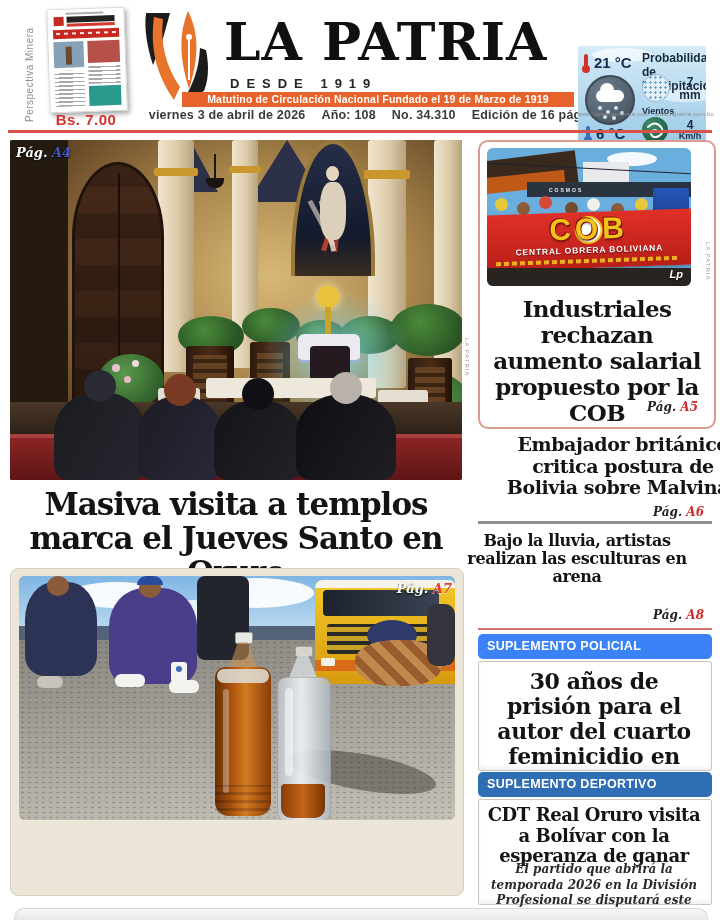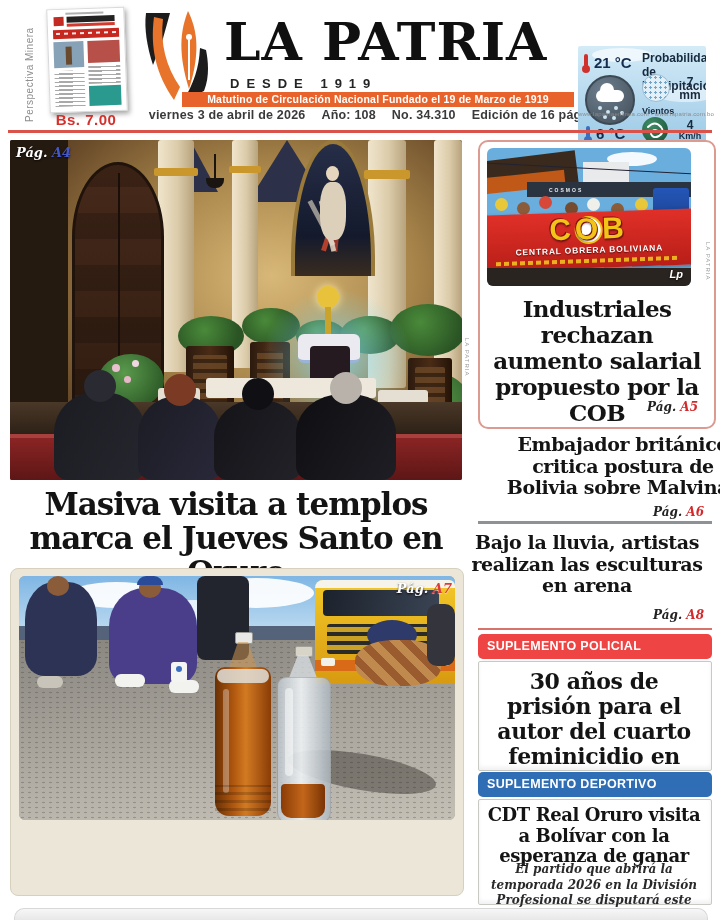--- a/index.html
+++ b/index.html
@@ -387,28 +387,28 @@
     </div>
   </div>
 
   <div class="abs head-serif brief-head" style="left:506px;top:434px;width:234px;text-align:center;">Embajador británico critica postura de Bolivia sobre Malvinas</div>
   <div class="abs pg-line" style="left:478px;top:505px;width:226px;">
     <span>Pág.</span>
     <span class="pg-red">A6</span>
   </div>
   <div class="abs divider-gray" style="left:478px;top:521px;width:234px;height:3px;"></div>
 
-  <div class="abs head-serif brief-head" style="left:470px;top:532px;width:234px;font-size:19px;">Bajo la lluvia, artistas realizan las esculturas en arena</div>
+  <div class="abs head-serif brief-head" style="left:460px;top:532px;width:234px;font-size:16px;">Bajo la lluvia, artistas realizan las esculturas en arena</div>
   <div class="abs pg-line" style="left:478px;top:608px;width:226px;">
     <span>Pág.</span>
     <span class="pg-red">A8</span>
   </div>
   <div class="abs divider-red" style="left:478px;top:628px;width:234px;height:2px;"></div>
 
-  <div class="abs supl-banner" style="left:478px;top:634px;width:225px;height:25px;background:#ef4444;">SUPLEMENTO POLICIAL</div>
+  <div class="abs supl-banner" style="left:478px;top:634px;width:225px;height:25px;background:#3b82f6;">SUPLEMENTO POLICIAL</div>
   <div class="abs supl-box" style="left:478px;top:661px;width:232px;height:108px;">
     <div class="abs head-serif box-head" style="left:6px;top:7px;width:218px;">30 años de prisión para el autor del cuarto feminicidio en Oruro</div>
   </div>
 
   <div class="abs supl-banner" style="left:478px;top:772px;width:225px;height:25px;background:#2f6db5;">SUPLEMENTO DEPORTIVO</div>
   <div class="abs supl-box" style="left:478px;top:799px;width:232px;height:104px;">
     <div class="abs head-serif dep-head" style="left:6px;top:5px;width:218px;">CDT Real Oruro visita a Bolívar con la esperanza de ganar</div>
     <div class="abs dep-deck" style="left:6px;top:62px;width:218px;">El partido que abrirá la temporada 2026 en la División Profesional se disputará este viernes en La Paz</div>
   </div>
 

